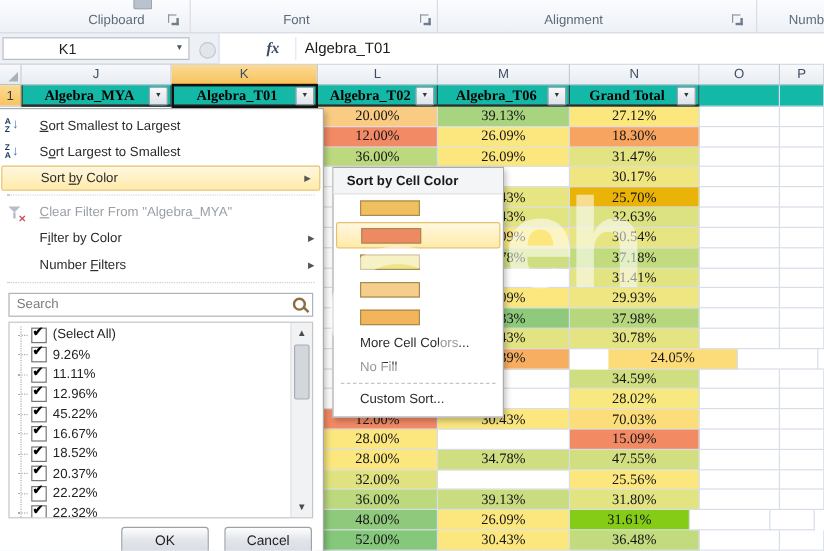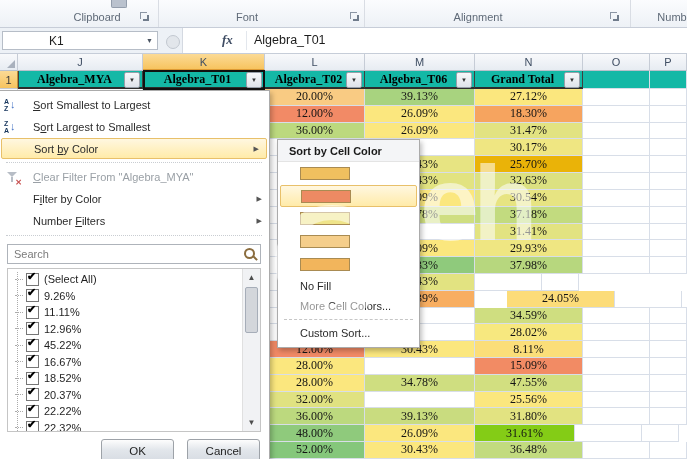--- a/index.html
+++ b/index.html
@@ -326,20 +326,21 @@
       <div class="gc" style="width: 108px; background: rgb(183, 215, 126);">37.98%</div>
       <div class="gc" style="width: 67px;"></div>
       <div class="gc" style="width: 37px;"></div>
     </div>
     <div class="grow">
       <div class="gc" style="width: 18px;"></div>
       <div class="gc" style="width: 125px;"></div>
       <div class="gc" style="width: 122px;"></div>
       <div class="gc" style="width: 100px;"></div>
       <div class="gc" style="width: 110px; background: rgb(226, 227, 129);">30.43%</div>
+      <div class="gc" style="width: 108px; background: rgb(229, 228, 130);">30.78%</div>
       <div class="gc" style="width: 67px;"></div>
       <div class="gc" style="width: 37px;"></div>
     </div>
     <div class="grow">
       <div class="gc" style="width: 18px;"></div>
       <div class="gc" style="width: 125px;"></div>
       <div class="gc" style="width: 122px;"></div>
       <div class="gc" style="width: 100px;"></div>
       <div class="gc" style="width: 110px; background: rgb(248, 174, 97);">17.39%</div>
       <div class="gc" style="width: 108px; background: rgb(252, 220, 121); margin-left: 32px;">24.05%</div>
@@ -365,21 +366,21 @@
       <div class="gc" style="width: 108px; background: rgb(247, 232, 127);">28.02%</div>
       <div class="gc" style="width: 67px;"></div>
       <div class="gc" style="width: 37px;"></div>
     </div>
     <div class="grow">
       <div class="gc" style="width: 18px;"></div>
       <div class="gc" style="width: 125px;"></div>
       <div class="gc" style="width: 122px;"></div>
       <div class="gc" style="width: 100px; background: rgb(242, 138, 102);">12.00%</div>
       <div class="gc" style="width: 110px; background: rgb(251, 231, 126);">30.43%</div>
-      <div class="gc" style="width: 108px; background: rgb(251, 222, 121);">8.11%</div>
+      <div class="gc" style="width: 108px; background: rgb(251, 222, 121);">70.03%</div>
       <div class="gc" style="width: 67px;"></div>
       <div class="gc" style="width: 37px;"></div>
     </div>
     <div class="grow">
       <div class="gc" style="width: 18px;"></div>
       <div class="gc" style="width: 125px;"></div>
       <div class="gc" style="width: 122px;"></div>
       <div class="gc" style="width: 100px; background: rgb(251, 231, 126);">28.00%</div>
       <div class="gc" style="width: 110px;"></div>
       <div class="gc" style="width: 108px; background: rgb(242, 139, 100);">15.09%</div>
@@ -585,22 +586,22 @@
       <div class="sw-row">
         <span class="swatch" style="background: rgb(239, 228, 138);"></span>
       </div>
       <div class="sw-row">
         <span class="swatch" style="background: rgb(245, 206, 139);"></span>
       </div>
       <div class="sw-row">
         <span class="swatch" style="background: rgb(242, 181, 92);"></span>
       </div>
     </div>
+  <div class="sm-item">More Cell Colors...</div>
   <div class="sm-item">No Fill</div>
-  <div class="sm-item">More Cell Colors...</div>
   <div class="sm-sep"></div>
   <div class="sm-item">Custom Sort...</div>
 </div>
 
 <div class="wm">
   <div class="wm-ring"></div>
   <div class="wm-text">eh</div>
 </div>
 
 </body></html>

